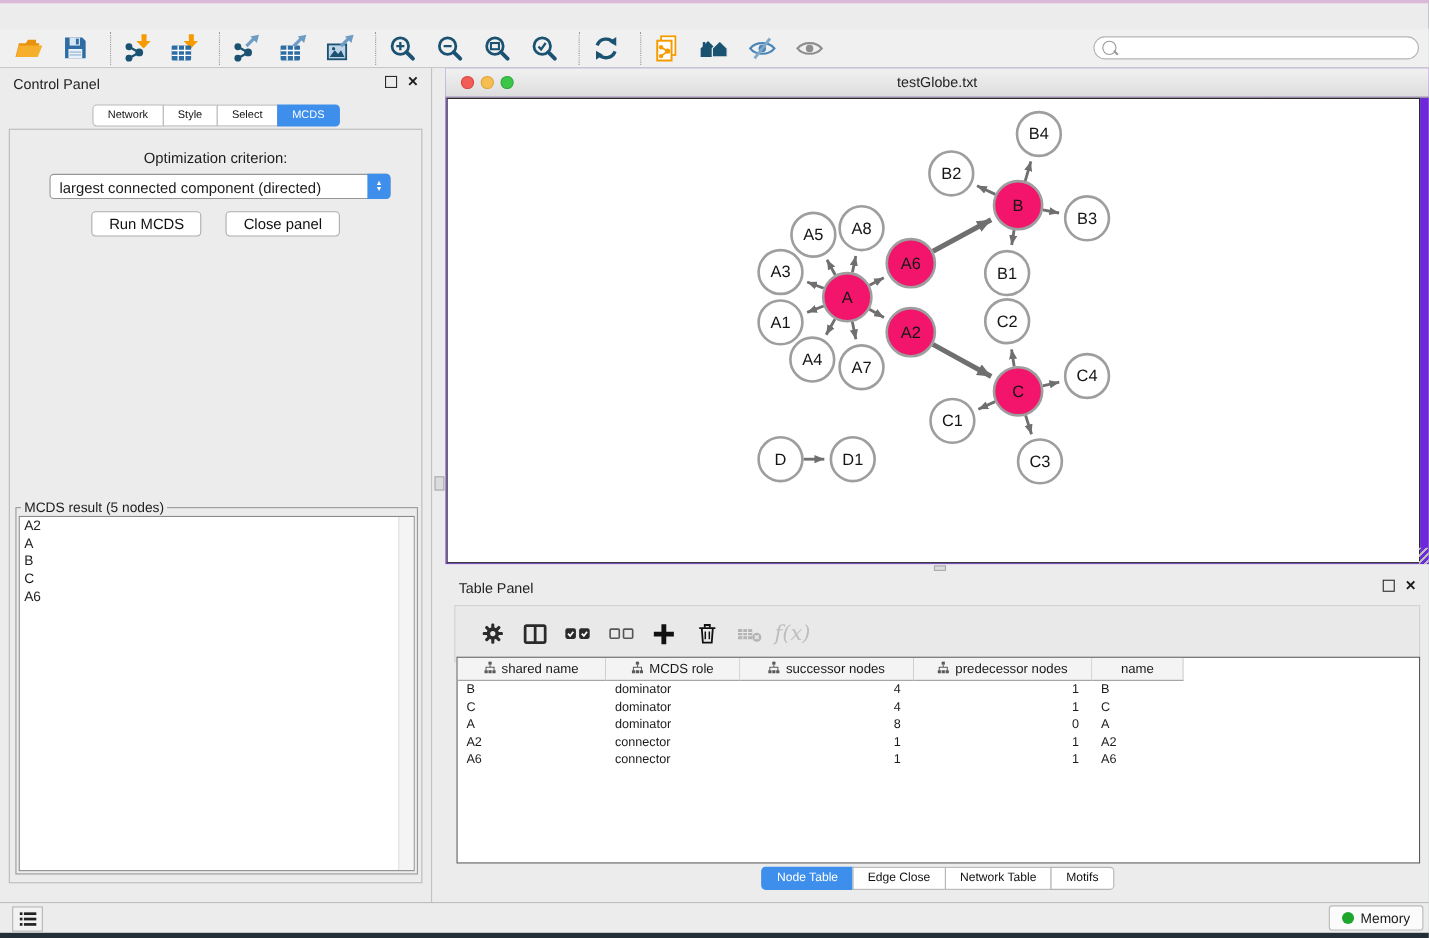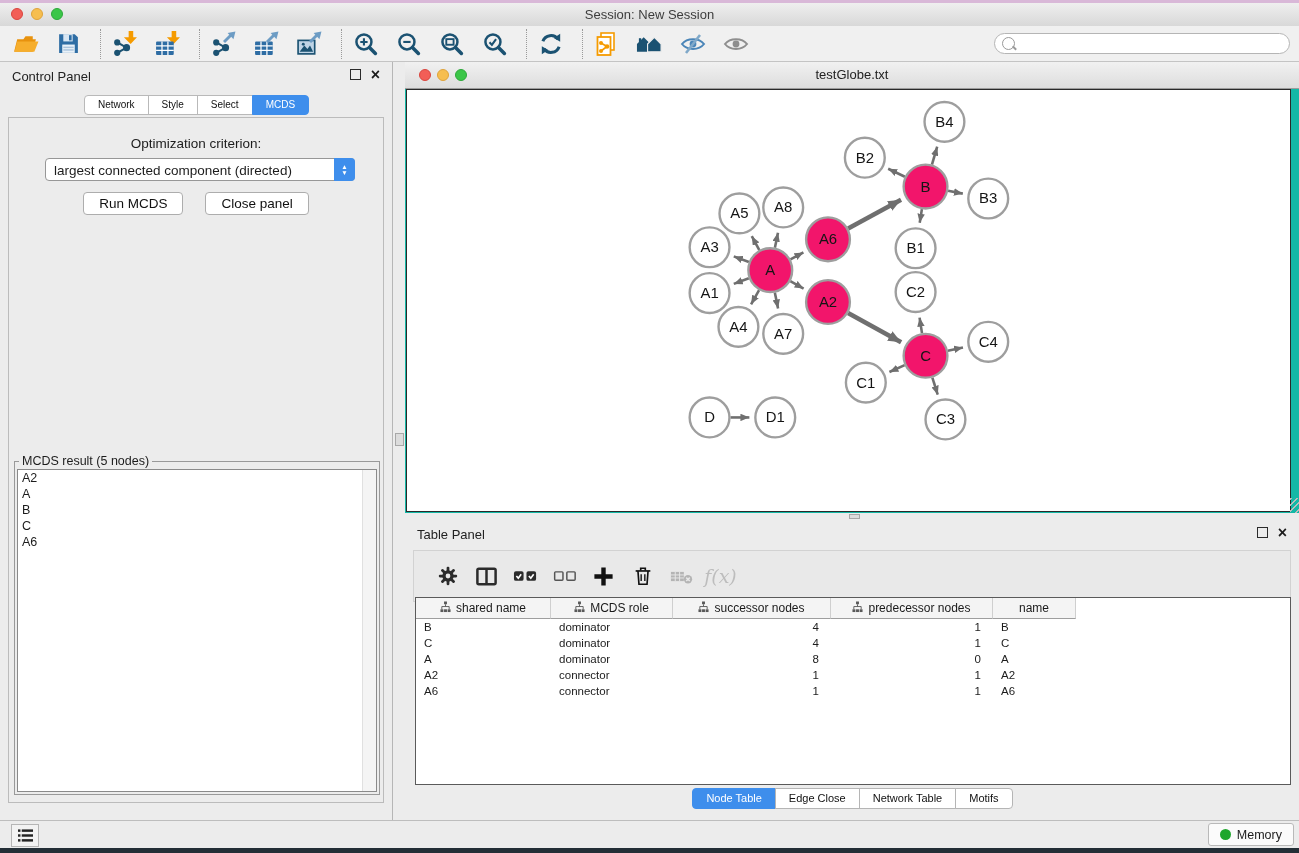--- a/index.html
+++ b/index.html
@@ -56,21 +56,21 @@
   .result-item{font-size:12.5px;line-height:16px;padding-left:4px;}
   .vtrack{position:absolute;right:0;top:0;bottom:0;width:13px;background:#F4F4F4;border-left:1px solid #E0E0E0;}
 
   
   #vdiv{left:393px;top:62px;width:12px;height:758px;background:#ECECEC;}
   #vdiv .grip{position:absolute;left:2px;top:371px;width:7px;height:11px;background:#DCDCDC;border:1px solid #A8A8A8;}
   #hdiv{left:405px;top:513px;width:894px;height:7px;background:#ECECEC;}
   #hdiv .grip{position:absolute;left:444px;top:1px;width:11px;height:5px;background:#DCDCDC;border:1px solid #A8A8A8;box-sizing:border-box;}
 
   
-  #nw{left:405px;top:62px;width:894px;height:451px;background:#14b8a6;}
+  #nw{left:405px;top:62px;width:894px;height:451px;background:#6d28d9;}
   .nw-titlebar{position:absolute;top:0;left:0;right:0;height:26px;background:linear-gradient(#F1F1F1,#DDDDDD);
                border-bottom:1px solid #9C9C9C;}
   .nw-titlebar .lights{top:7px;left:14px;gap:6px;}
   .nw-title{position:absolute;left:0;right:0;top:0;text-align:center;line-height:26px;font-size:13px;color:#222;}
   .nw-canvas{position:absolute;top:27px;left:1px;right:8px;bottom:1px;background:#fff;border:1px solid #2A2A2A;}
   .corner-grip{position:absolute;right:0;bottom:0;width:9px;height:15px;
                background:repeating-linear-gradient(135deg,#BDBDBD 0 1.5px,transparent 1.5px 4.5px);}
 
   
   #tp{left:405px;top:520px;width:894px;height:300px;background:#ECECEC;}
@@ -101,28 +101,20 @@
   .green-dot{width:11px;height:11px;border-radius:50%;background:#1EA62C;}
   #desktop{left:0;top:848px;width:1299px;height:5px;background:#232E36;}
 </style>
 </head>
 <body>
 
 <div class="screen">
 
   <div class="abs" id="topstrip"></div>
 
-  <div class="abs" id="titlebar">
-    <div class="lights">
-      <span class="light red"></span>
-      <span class="light yellow"></span>
-      <span class="light green"></span>
-    </div>
-    <div class="tb-title">Session: New Session</div>
-  </div>
 
   <div class="abs" id="toolbar">
 
     <div class="tbtn">
         <svg viewBox="0 0 26 24" width="27" height="25">
           <path d="M2 20 L5 8 H11 L13 5 H20 V8 H23 L20 20 Z" fill="#E8920E"></path>
           <path d="M5 10 H25.5 L21.5 20 H2.5 Z" fill="#F6AE2D"></path>
         </svg>
       </div>
       <div class="tbtn">

